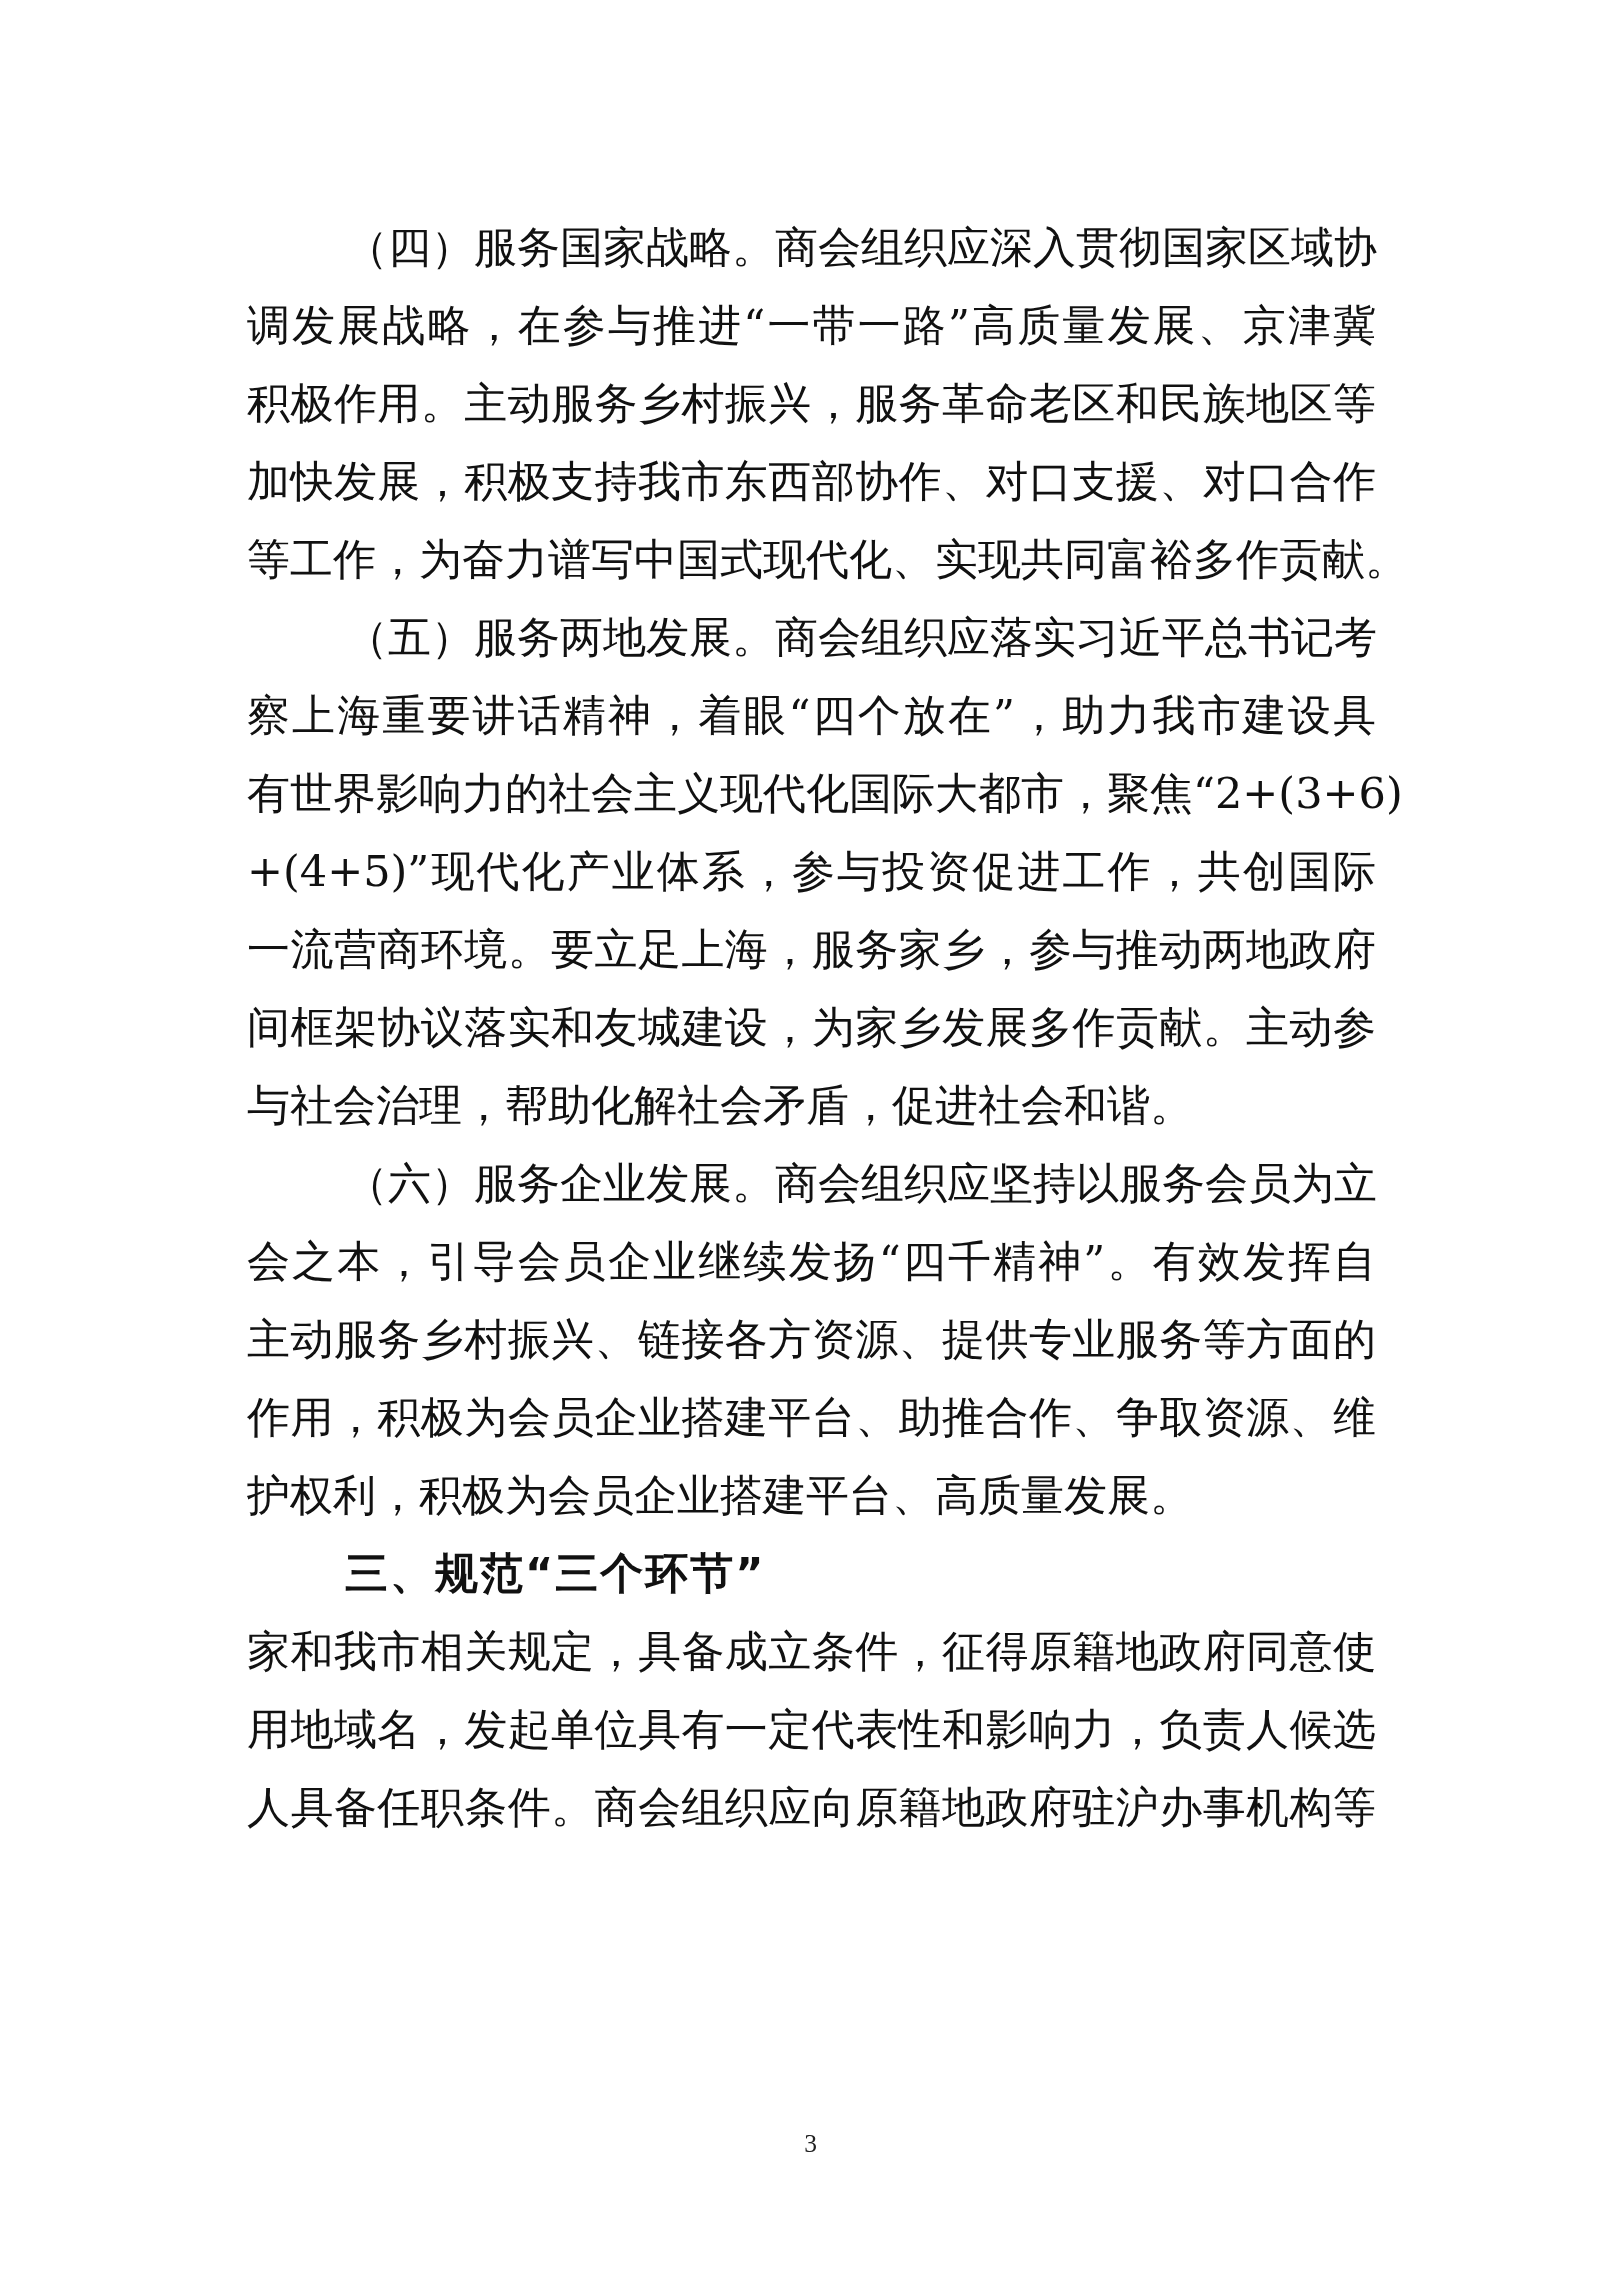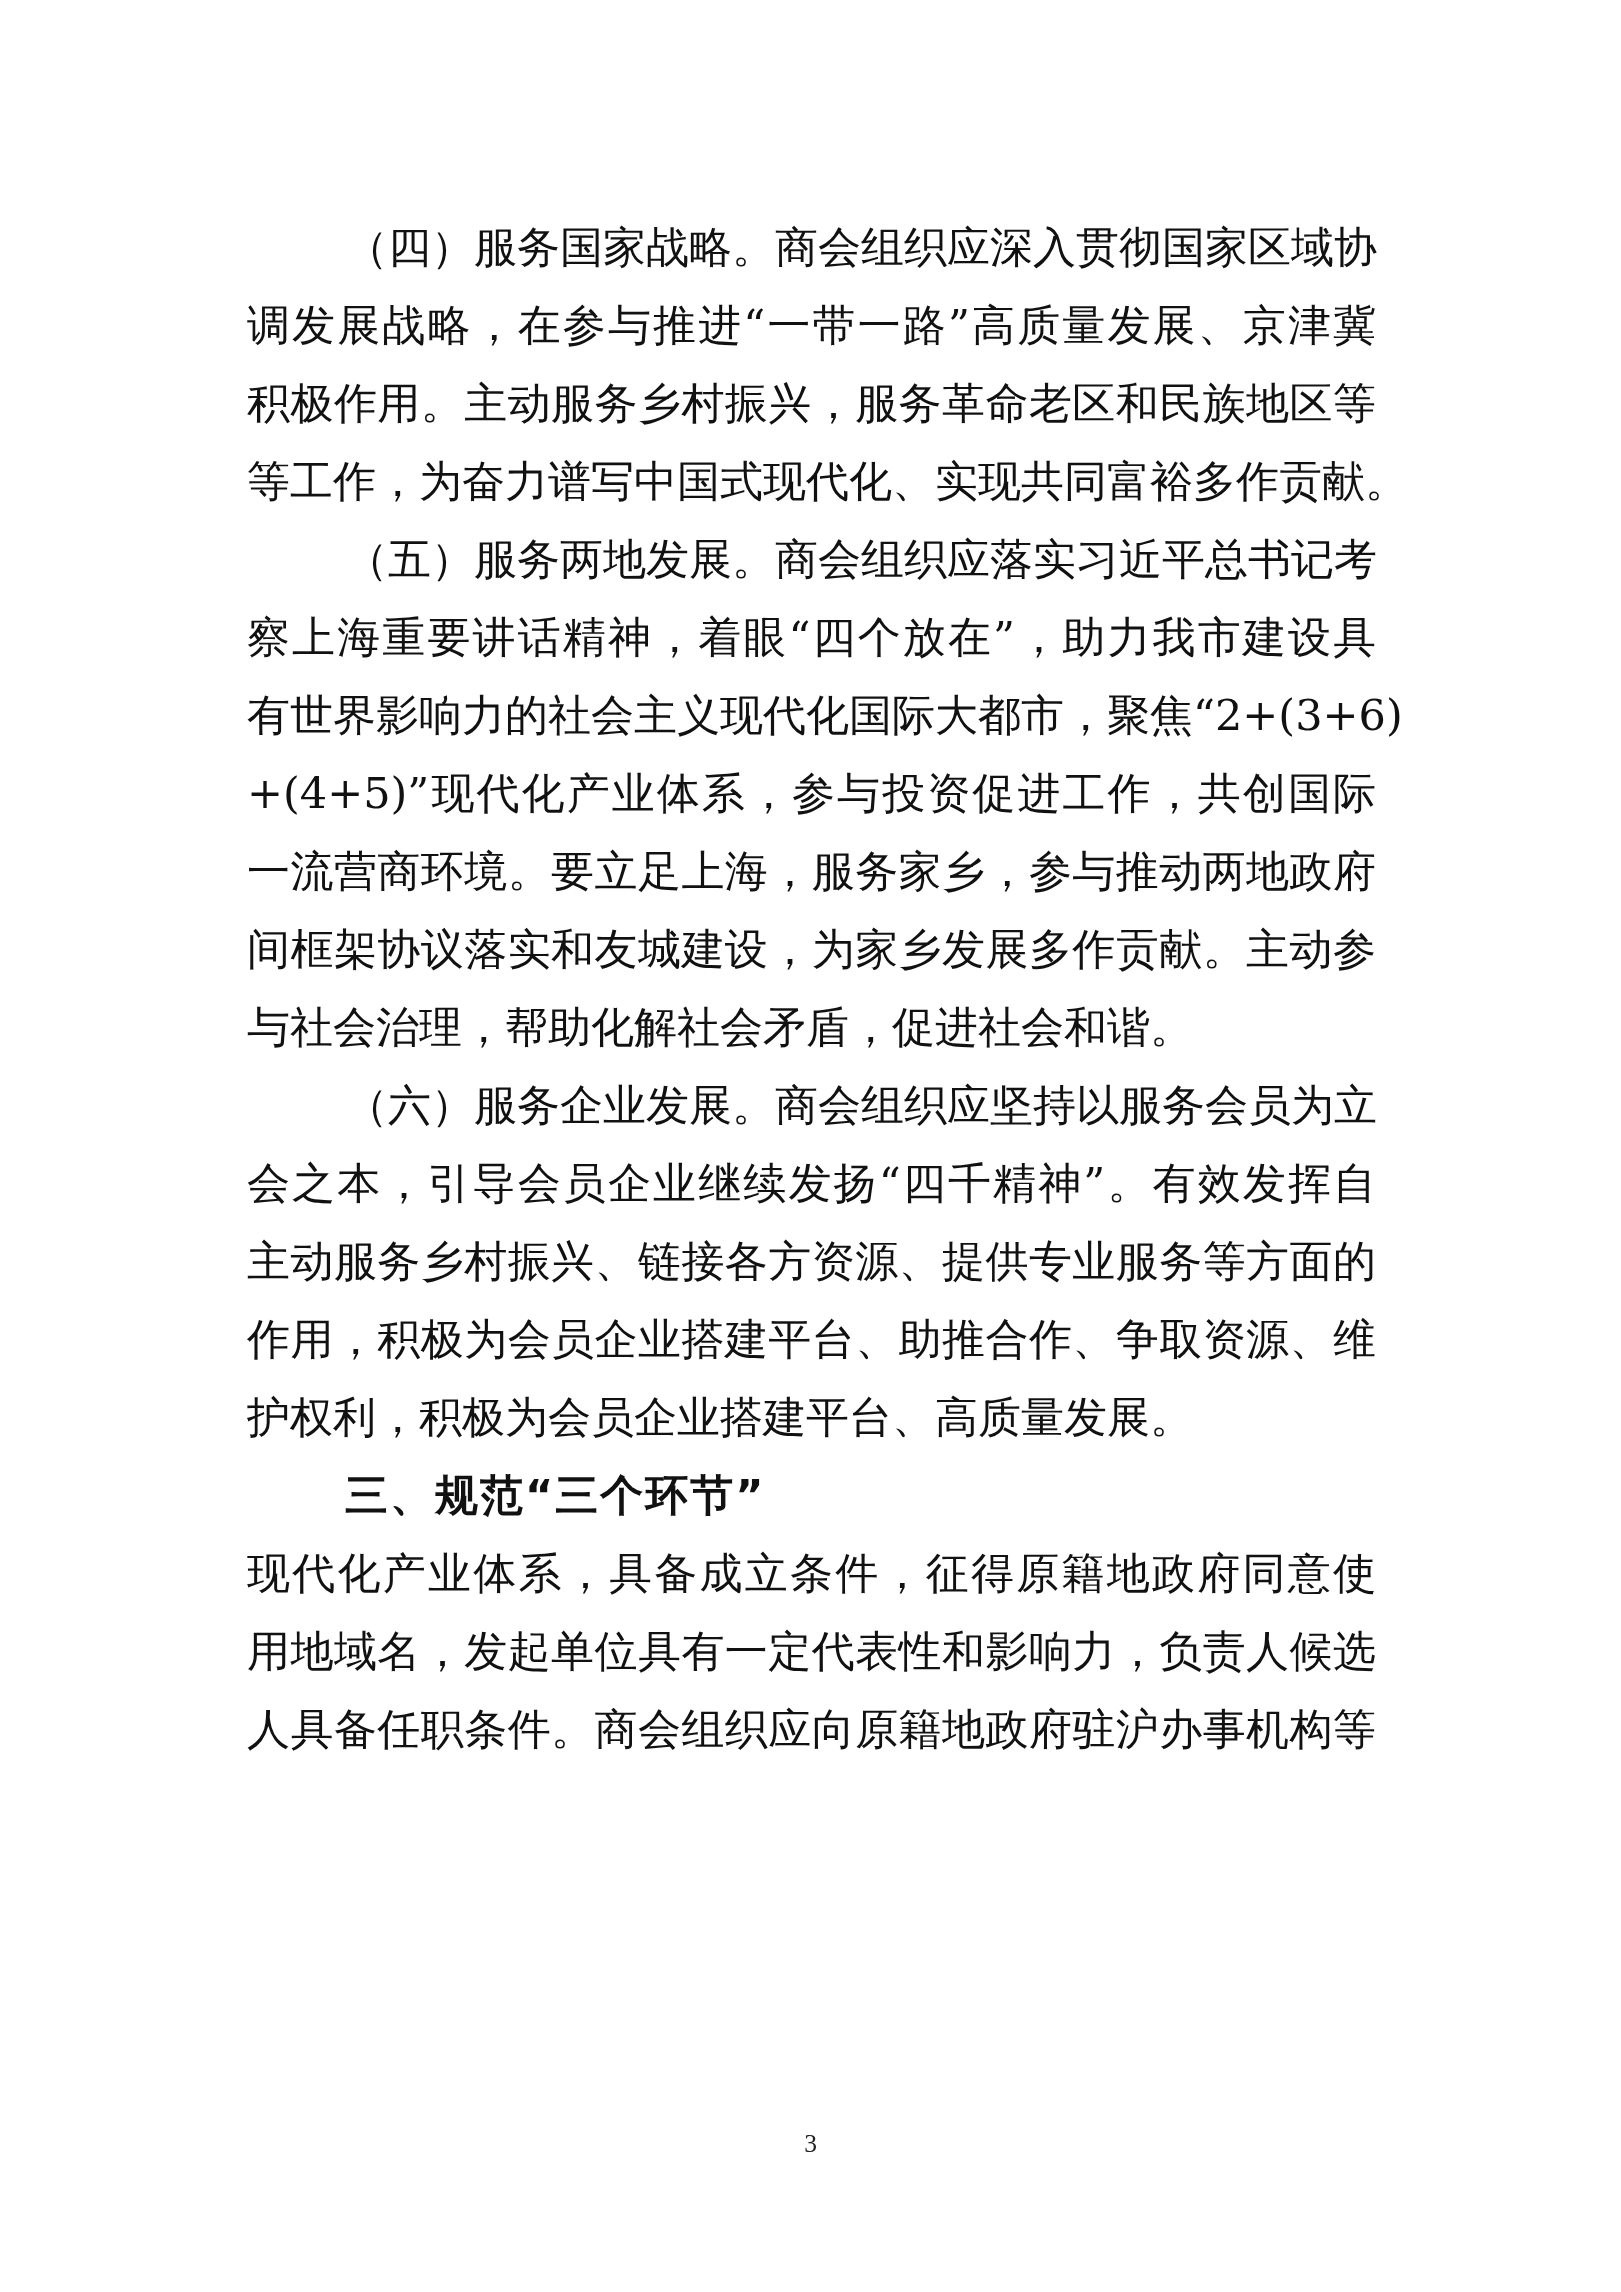--- a/index.html
+++ b/index.html
@@ -42,20 +42,21 @@
 </head>
 <body>
 
 <div class="page">
   <div class="content">
 
     <div>
       <span class="line indent">（四）服务国家战略。商会组织应深入贯彻国家区域协</span>
       <span class="line">调发展战略，在参与推进“一带一路”高质量发展、京津冀</span>
       <span class="line">积极作用。主动服务乡村振兴，服务革命老区和民族地区等</span>
+      <span class="line">加快发展，积极支持我市东西部协作、对口支援、对口合作</span>
       <span class="line last">等工作，为奋力谱写中国式现代化、实现共同富裕多作贡献。</span>
     </div>
 
     <div>
       <span class="line indent">（五）服务两地发展。商会组织应落实习近平总书记考</span>
       <span class="line">察上海重要讲话精神，着眼“四个放在”，助力我市建设具</span>
       <span class="line">有世界影响力的社会主义现代化国际大都市，聚焦“2+(3+6)</span>
       <span class="line">+(4+5)”现代化产业体系，参与投资促进工作，共创国际</span>
       <span class="line">一流营商环境。要立足上海，服务家乡，参与推动两地政府</span>
       <span class="line">间框架协议落实和友城建设，为家乡发展多作贡献。主动参</span>
@@ -69,21 +70,21 @@
       <span class="line">作用，积极为会员企业搭建平台、助推合作、争取资源、维</span>
       <span class="line last">护权利，积极为会员企业搭建平台、高质量发展。</span>
     </div>
 
 
     <div>
       <span class="line indent last heading">三、规范“三个环节”</span>
     </div>
 
     <div>
-      <span class="line">现代化产业体系，具备成立条件，征得原籍地政府同意使</span>
+      <span class="line">家和我市相关规定，具备成立条件，征得原籍地政府同意使</span>
       <span class="line">用地域名，发起单位具有一定代表性和影响力，负责人候选</span>
       <span class="line">人具备任职条件。商会组织应向原籍地政府驻沪办事机构等</span>
     </div>
 
   </div>
 
   <div class="pagenum">3</div>
 </div>
 
 

